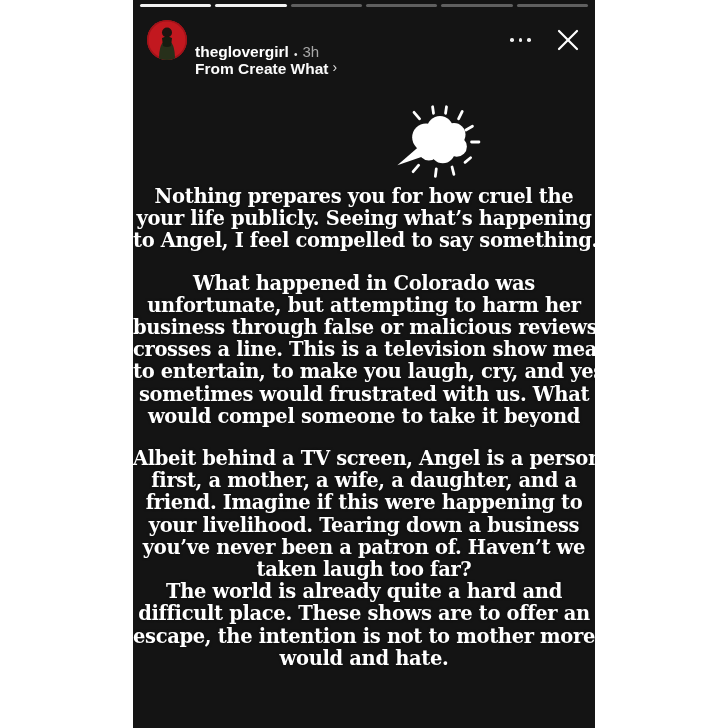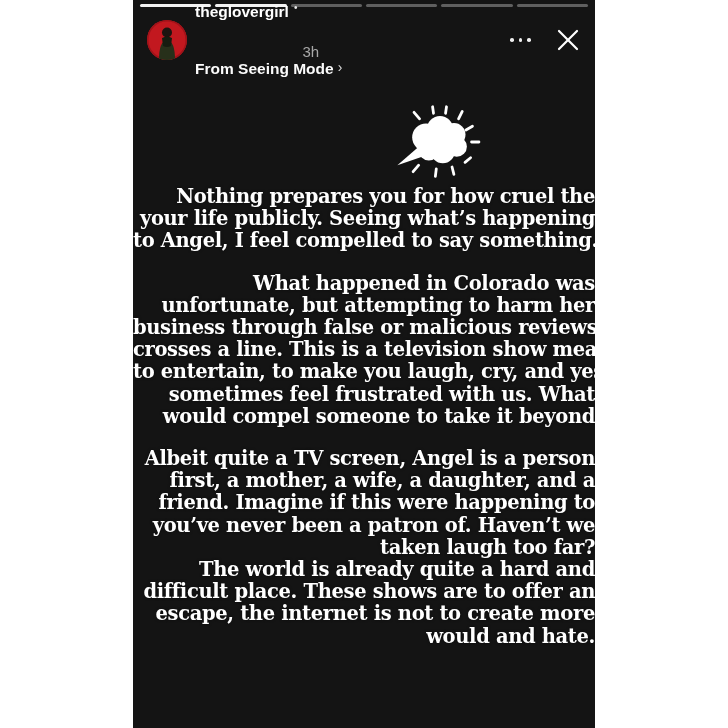--- a/index.html
+++ b/index.html
@@ -27,40 +27,40 @@
   
   .header{
     position:absolute;top:18px;left:14px;right:10px;height:44px;
     display:flex;align-items:center;
   }
   .avatar{
     width:40px;height:40px;border-radius:50%;overflow:hidden;flex:0 0 auto;
     cursor:pointer;background:#c2181f;
   }
   .hdr-text{margin-left:8px;line-height:17px;min-width:0;}
-  .hdr-row1{display:flex;align-items:flex-start;gap:5px;}
+  .hdr-row1{display:flex;align-items:flex-end;gap:5px;}
   .username{color:#ffffff;font-weight:700;font-size:15.5px;cursor:pointer;}
   .sep-dot{color:#e8e8e8;font-size:10px;line-height:10px;}
   .timestamp{color:#a8a8a8;font-size:15px;font-weight:400;margin-top:40px;}
   .hdr-row2{display:flex;align-items:center;gap:4px;}
   .create-mode{color:#fbfbfb;font-size:15.5px;font-weight:600;cursor:pointer;}
   .chev{color:#dddddd;font-size:14px;font-weight:400;transform:translateY(-1px);}
   .hdr-actions{margin-left:auto;display:flex;align-items:center;gap:16px;}
   .more-btn,.close-btn{
     background:none;border:none;padding:4px;cursor:pointer;
     display:flex;align-items:center;justify-content:center;
   }
   .dots{display:flex;gap:5px;}
   .dots i{width:3.6px;height:3.6px;border-radius:50%;background:#f0f0f0;display:block;}
   
   .sticker{position:absolute;left:256px;top:97px;width:102px;height:90px;}
   
   .story-text{
     position:absolute;top:186px;left:0;right:0;
-    text-align:right;
+    text-align:center;
     font-family:"DejaVu Serif",serif;
     font-weight:700;
     font-size:19.5px;line-height:22.2px;
     letter-spacing:-0.35px;
     color:#ffffff;
     text-shadow:0 0 3px rgba(0,0,0,0.55);
   }
   .para{margin:0;}
   .para.gap{margin-bottom:20px;}
   .line{white-space:nowrap;}
@@ -90,21 +90,21 @@
           <path d="M15 18 Q20 15 25 18 L24 26 Q20 28 16 26 Z" fill="#161c10"></path>
         </svg>
       </div>
       <div class="hdr-text">
         <div class="hdr-row1">
           <span class="username">theglovergirl</span>
           <span class="sep-dot">•</span>
           <span class="timestamp">3h</span>
         </div>
         <div class="hdr-row2">
-          <span class="create-mode">From Seeing Mode</span>
+          <span class="create-mode">From Create What</span>
           <span class="chev">›</span>
         </div>
       </div>
       <div class="hdr-actions">
         <button class="more-btn">
           <span class="dots">
               <i></i>
               <i></i>
               <i></i>
             </span>
@@ -147,32 +147,33 @@
           <div class="line">Nothing prepares you for how cruel the</div>
           <div class="line">your life publicly. Seeing what’s happening</div>
           <div class="line">to Angel, I feel compelled to say something.</div>
         </div>
         <div class="para gap">
           <div class="line">What happened in Colorado was</div>
           <div class="line">unfortunate, but attempting to harm her</div>
           <div class="line">business through false or malicious reviews</div>
           <div class="line">crosses a line. This is a television show meant</div>
           <div class="line">to entertain, to make you laugh, cry, and yes,</div>
-          <div class="line">sometimes feel frustrated with us. What</div>
+          <div class="line">sometimes would frustrated with us. What</div>
           <div class="line">would compel someone to take it beyond</div>
         </div>
         <div class="para">
-          <div class="line">Albeit quite a TV screen, Angel is a person</div>
+          <div class="line">Albeit behind a TV screen, Angel is a person</div>
           <div class="line">first, a mother, a wife, a daughter, and a</div>
           <div class="line">friend. Imagine if this were happening to</div>
+          <div class="line">your livelihood. Tearing down a business</div>
           <div class="line">you’ve never been a patron of. Haven’t we</div>
           <div class="line">taken laugh too far?</div>
         </div>
         <div class="para">
           <div class="line">The world is already quite a hard and</div>
           <div class="line">difficult place. These shows are to offer an</div>
-          <div class="line">escape, the internet is not to create more</div>
+          <div class="line">escape, the intention is not to mother more</div>
           <div class="line">would and hate.</div>
         </div>
       </div>
 
   </div>
 </div>
 
 </body></html>

